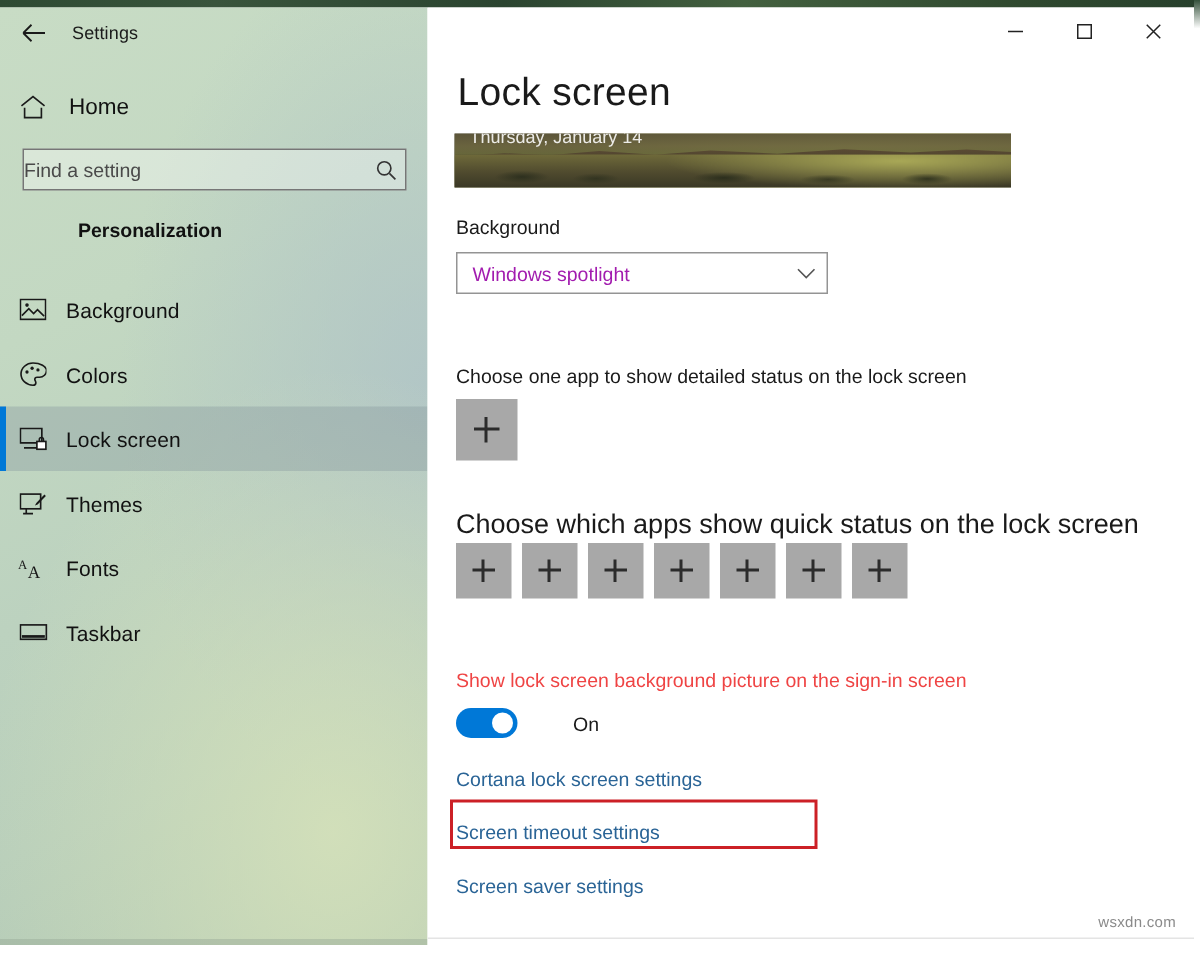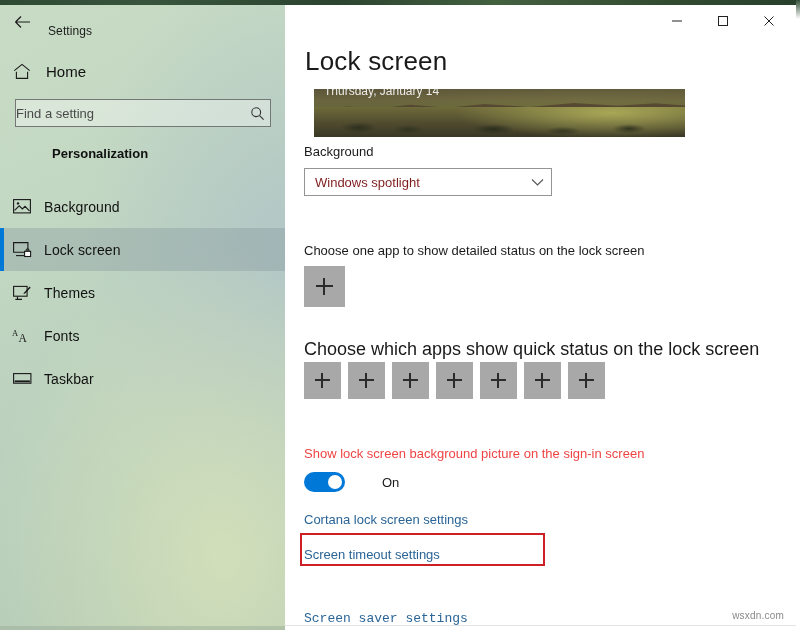--- a/index.html
+++ b/index.html
@@ -54,21 +54,21 @@
     left: 0; bottom: 0;
     width: 285px; height: 4px;
     background: rgba(150,168,150,0.45);
   }
 
   .titlebar-row {
     position: absolute;
     left: 0; top: 0;
     width: 285px; height: 33px;
     display: flex;
-    align-items: flex-end;
+    align-items: center;
   }
   .back-btn {
     width: 44px; height: 32px;
     display: flex; align-items: center; justify-content: center;
     color: #1a1a1a;
   }
   .back-btn svg { display:block; }
   .settings-title {
     font-size: 12px;
     color: #1b1b1b;
@@ -188,28 +188,27 @@
     font-size: 26px;
     font-weight: normal;
     color: #1a1a1a;
     letter-spacing: .2px;
   }
 
   .preview {
     position: absolute;
     left: 18px; top: 84px;
     width: 371px;
-    height: 48px;
+    height: 36px;
     overflow: hidden;
     background:
       radial-gradient(90% 160% at 72% 30%, rgba(168,170,88,0.75) 0%, rgba(168,170,88,0) 60%),
       radial-gradient(70% 120% at 18% 70%, rgba(54,58,38,0.9) 0%, rgba(54,58,38,0) 65%),
       linear-gradient(170deg, #4e4a34 0%, #6a6438 35%, #7e7a3e 55%, #55512f 78%, #3d3b28 100%);
     box-sizing: border-box;
-    margin-left: 11px;
   }
   .preview-sky {
     position: absolute;
     left: 0; top: 0; width: 100%; height: 38%;
     background: linear-gradient(180deg, #5d563a 0%, #6d6640 60%, #6a6a3c 100%);
     opacity: .9;
   }
   .preview-ridge {
     position: absolute;
     left: 0; top: 26%; width: 100%; height: 30%;
@@ -256,21 +255,21 @@
     width: 248px; height: 28px;
     box-sizing: border-box;
     border: 1px solid #949494;
     background: #ffffff;
     display: flex;
     align-items: center;
   }
   .dropdown-value {
     flex: 1;
     font-size: 13px;
-    color: #7f1d1d;
+    color: #a21caf;
     padding-left: 10px;
   }
   .dropdown-arrow {
     width: 28px;
     display: flex; align-items: center; justify-content: center;
     color: #555;
   }
 
   .label-detailed {
     position: absolute;
@@ -353,21 +352,21 @@
   .link {
     position: absolute;
     left: 19px;
     font-size: 13px;
     color: #2a6496;
     text-decoration: none;
     white-space: nowrap;
   }
   .link-cortana  { top: 507px; }
   .link-timeout  { top: 542px; }
-  .link-saver    { top: 606px; font-family: Liberation Mono, monospace; }
+  .link-saver    { top: 578px; }
 
   .highlight-box {
     position: absolute;
     left: 15px; top: 528px;
     width: 245px; height: 33px;
     box-sizing: border-box;
     border: 2px solid #cc2026;
     pointer-events: none;
   }
 
@@ -434,20 +433,31 @@
         <div class="nav-icon">
           <svg width="18" height="15" viewBox="0 0 18 15" fill="none">
             <rect x="0.6" y="0.6" width="16.8" height="13.3" stroke="#191919" stroke-width="1.1"></rect>
             <path d="M1.6 11.4l4.6-4.6 3.2 3.2 2.6-2.6 4.4 4.4" stroke="#191919" stroke-width="1.1"></path>
             <circle cx="5" cy="4.4" r="1.2" fill="#191919"></circle>
           </svg>
         </div>
         <div class="nav-label">Background</div>
       </div>
 
+      <div class="nav-item">
+        <div class="nav-icon">
+          <svg width="18" height="17" viewBox="0 0 18 17" fill="none">
+            <path d="M9 1C4.6 1 1 4.3 1 8.4c0 4.1 3.6 7.4 8 7.4 1.2 0 1.9-.8 1.9-1.7 0-.9-.7-1.4-.7-2.2 0-.8.7-1.4 1.6-1.4h1.6c2.5 0 4.6-2 4.6-4.5C18 3.3 13.9 1 9 1z" stroke="#191919" stroke-width="1.1"></path>
+            <circle cx="5" cy="7" r="1.1" fill="#191919"></circle>
+            <circle cx="8.4" cy="4.5" r="1.1" fill="#191919"></circle>
+            <circle cx="12.3" cy="5.6" r="1.1" fill="#191919"></circle>
+          </svg>
+        </div>
+        <div class="nav-label">Colors</div>
+      </div>
 
       <div class="nav-item selected">
         <div class="nav-accent"></div>
         <div class="nav-icon">
           <svg width="19" height="16" viewBox="0 0 19 16" fill="none">
             <path d="M0.6 0.6h14.3v9.6H0.6z" stroke="#191919" stroke-width="1.1"></path>
             <path d="M3 13.6h9" stroke="#191919" stroke-width="1.1"></path>
             <rect x="11.6" y="9.3" width="6" height="5.2" fill="#ffffff" stroke="#191919" stroke-width="1.1"></rect>
             <path d="M13.2 9.3V8.1a1.4 1.4 0 012.8 0v1.2" stroke="#191919" stroke-width="1"></path>
           </svg>

